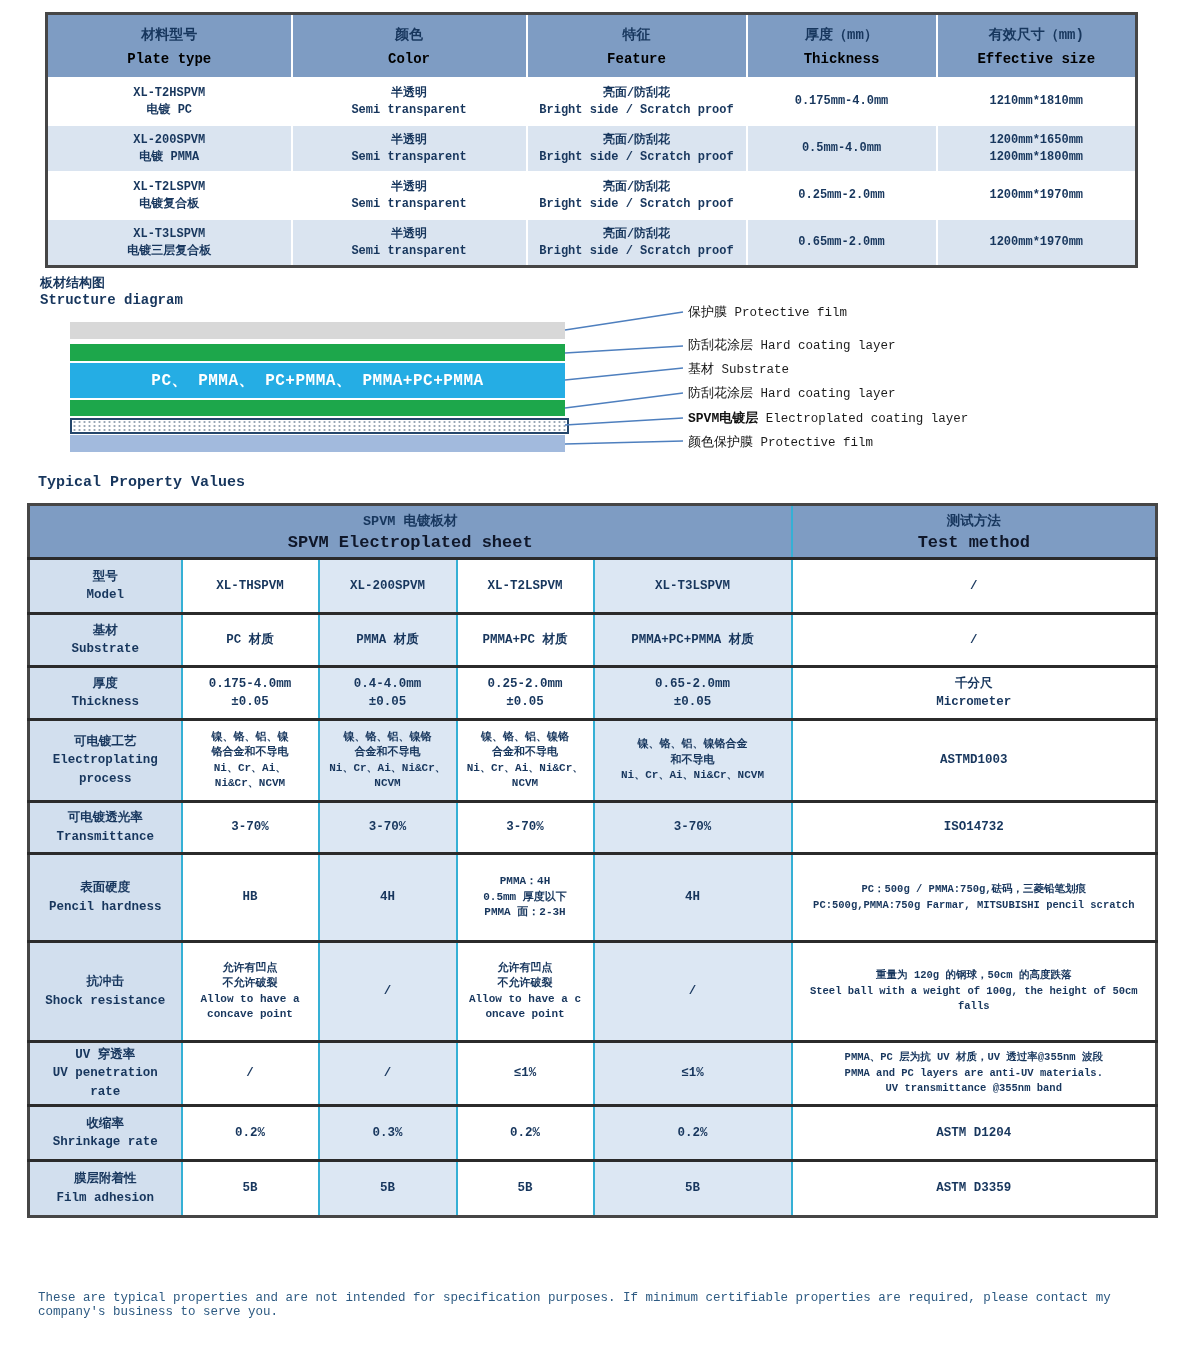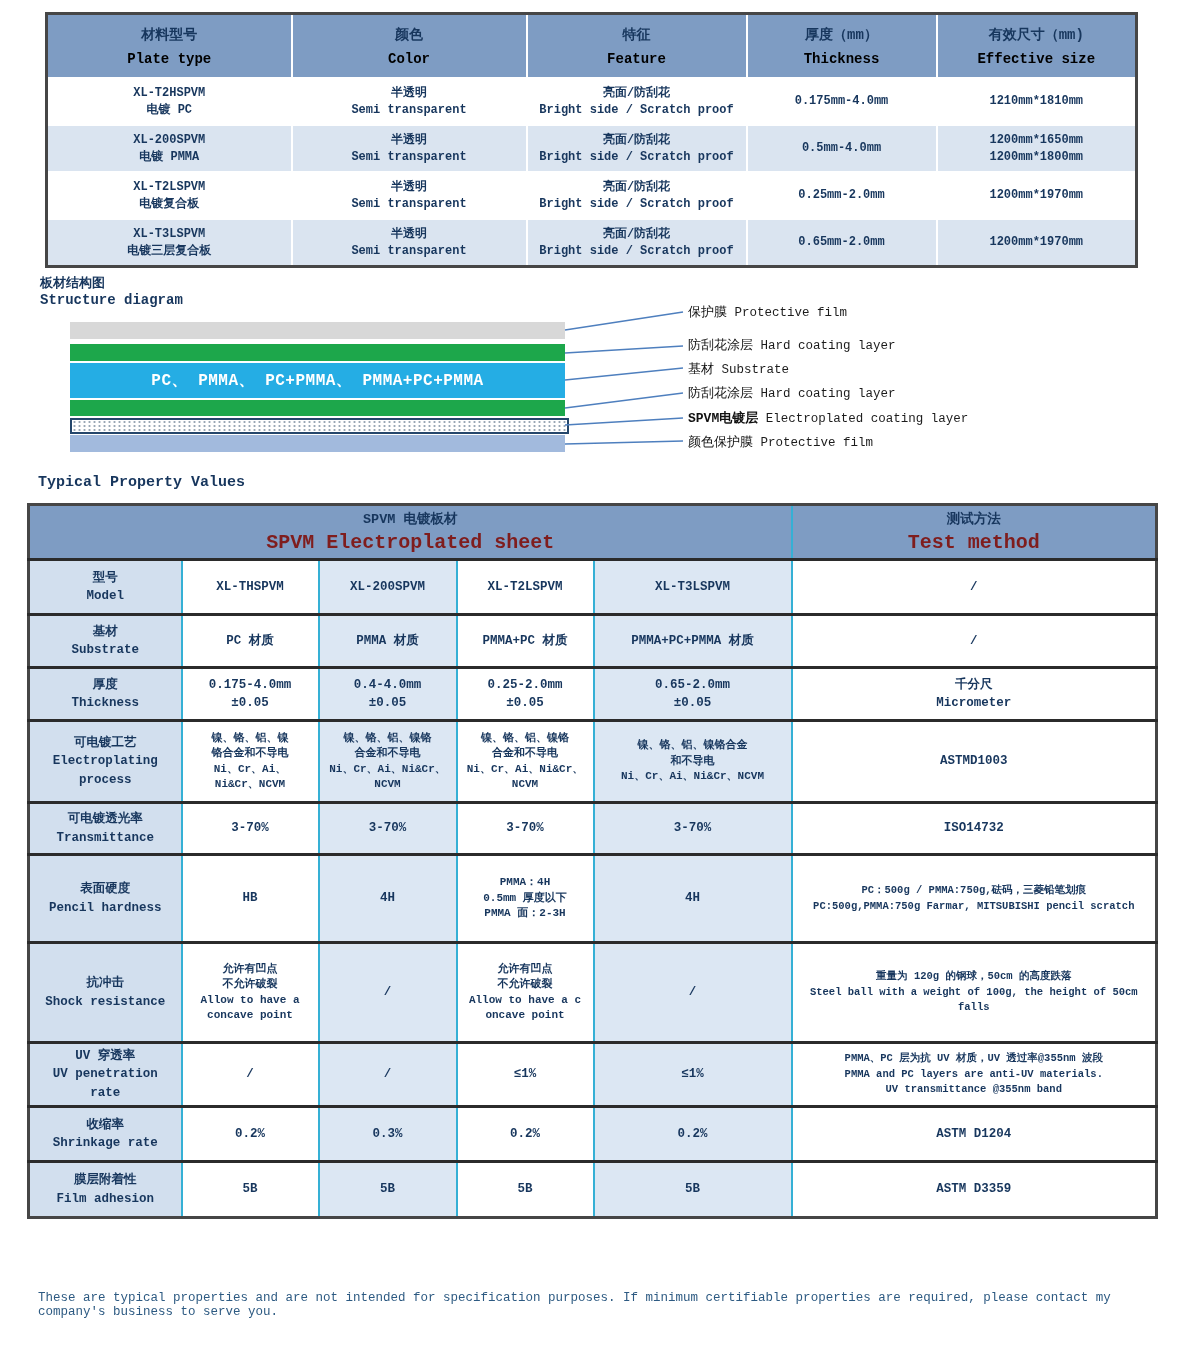--- a/index.html
+++ b/index.html
@@ -38,21 +38,21 @@
   .st-label.spvm .zh{font-weight:bold;}
   .st-label .en{color:#1c1c1c;}
 
   
   .pv-heading{position:absolute;left:38px;top:474px;font-size:15px;font-weight:bold;color:#17365d;}
   .pt-wrap{position:absolute;left:27px;top:503px;}
   table.pt{border-collapse:collapse;table-layout:fixed;width:1128px;border:3px solid #464646;}
   table.pt th{background:#7e9cc3;vertical-align:middle;padding:4px 12px;border-bottom:3px solid #2b2b2b;}
   table.pt th.test{border-left:2px solid #35b0d5;}
   table.pt th .zh{font-size:13.5px;font-weight:bold;color:#17365d;}
-  table.pt th .en{font-size:20px;font-weight:bold;color:#7f1d1d;margin-top:3px;}
+  table.pt th .en{font-size:17px;font-weight:bold;color:#0f172a;margin-top:3px;}
   table.pt td{border-left:2px solid #35b0d5;border-top:3px solid #2b2b2b;
               text-align:center;vertical-align:middle;padding:3px 4px;}
   table.pt td:first-child{border-left:none;}
   table.pt td div{font-weight:bold;color:#17365d;line-height:1.45;font-size:12.5px;}
   table.pt td.small div{font-size:11px;line-height:1.4;}
   table.pt td.tiny div{font-size:10.5px;line-height:1.5;}
   td.c-label{background:#d2dfee;}
   td.c-a{background:#ffffff;}
   td.c-b{background:#dce7f3;}
   td.c-test{background:#ffffff;}

